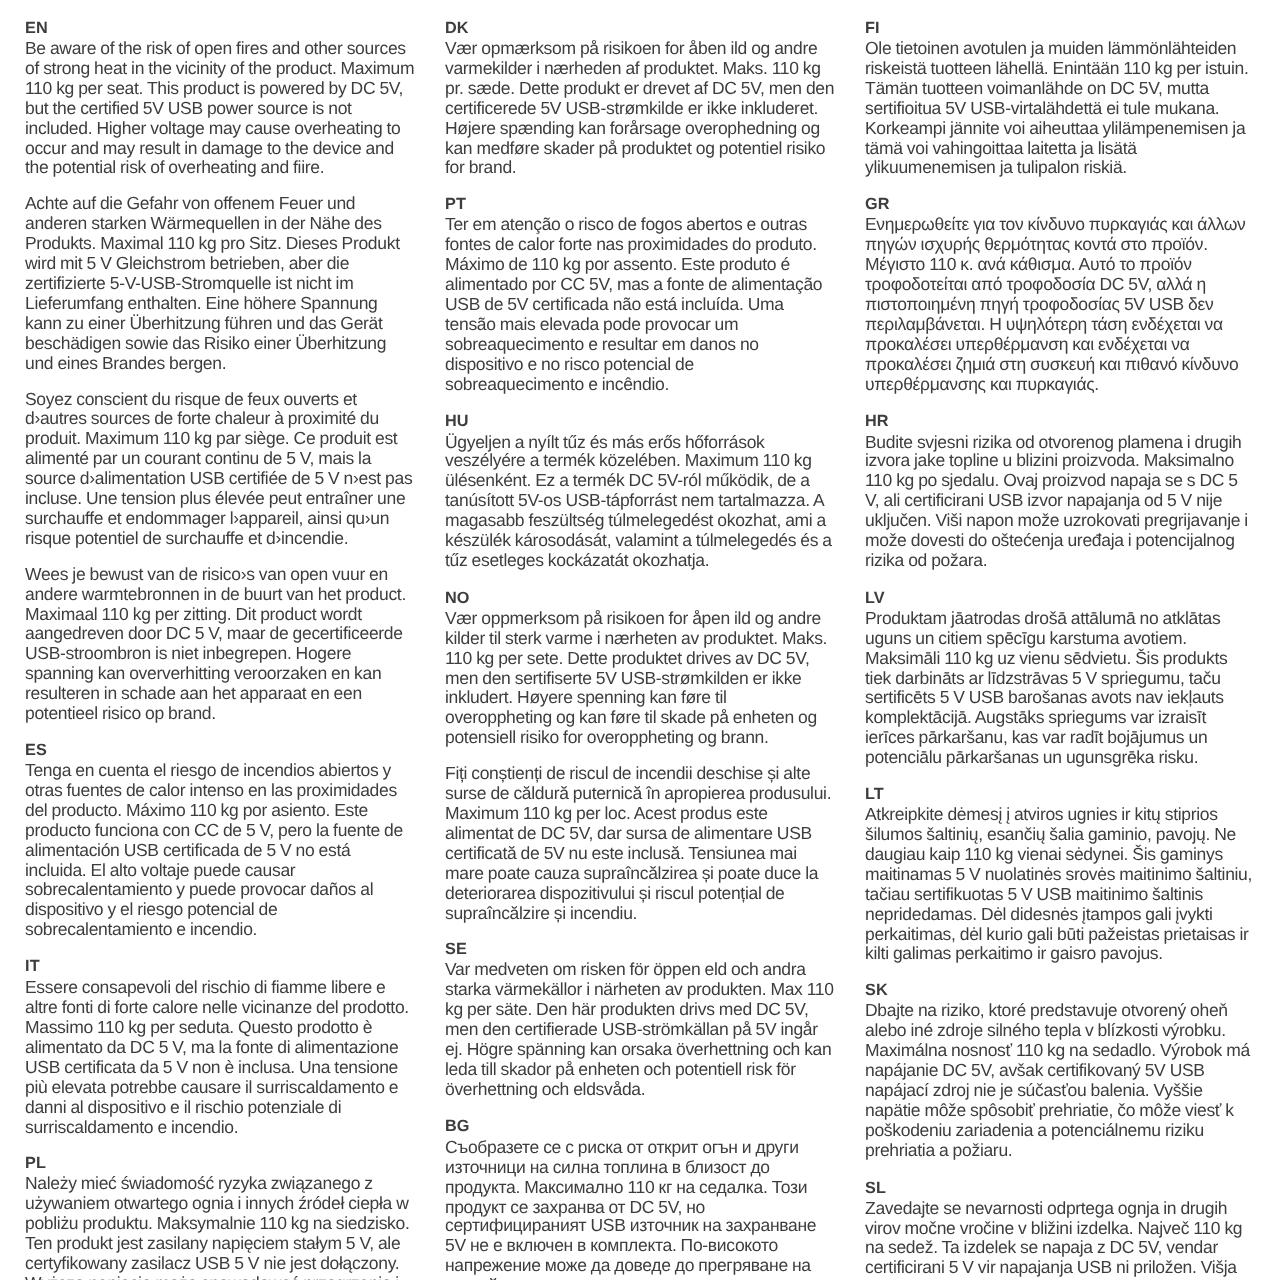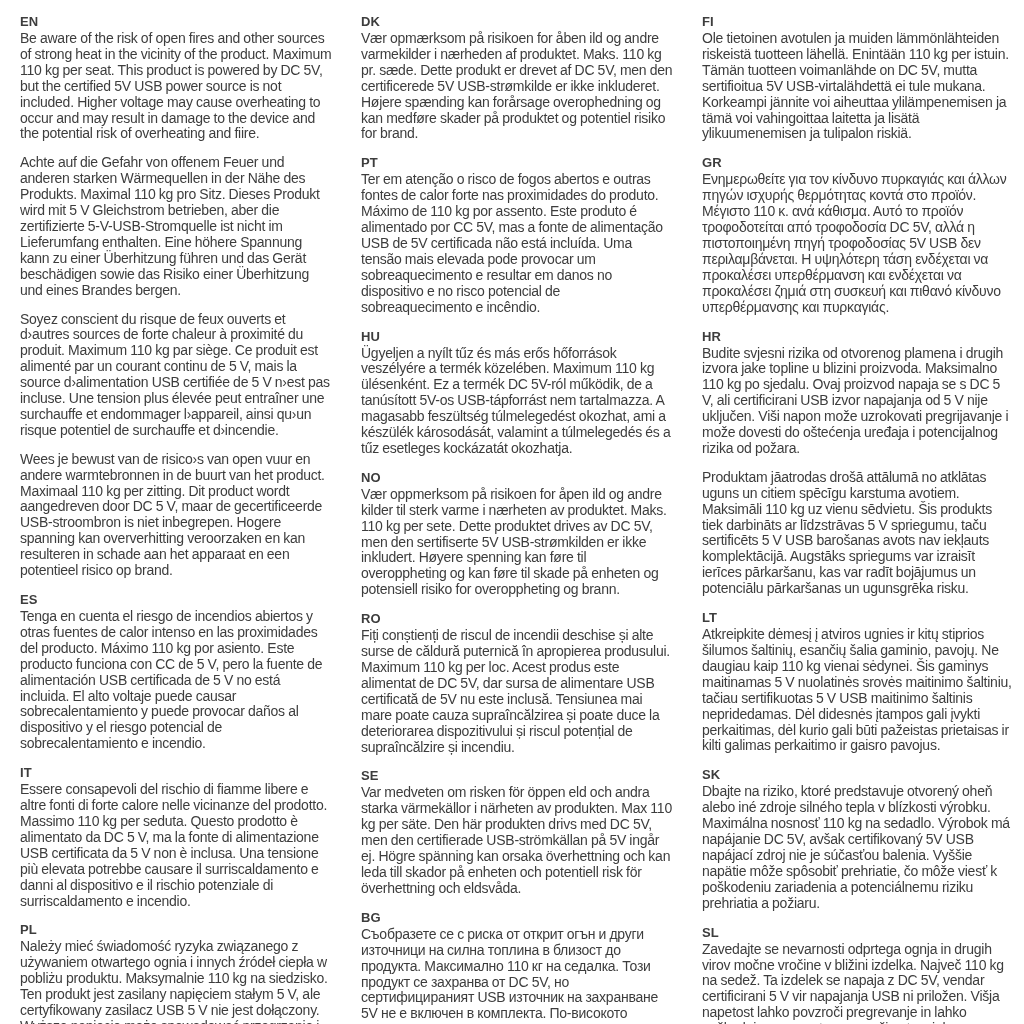--- a/index.html
+++ b/index.html
@@ -13,22 +13,22 @@
     overflow: hidden;
     font-family: "Liberation Sans", "DejaVu Sans", sans-serif;
     color: #3d3d3d;
   }
   .page {
     box-sizing: border-box;
     width: 1024px;
     height: 1024px;
     padding: 14px 10px 10px 20px;
     display: flex;
+    gap: 24px;
     background: #ffffff;
-    justify-content: space-between;
   }
   .col {
     width: 312px;
     flex: 0 0 312px;
   }
   .section {
     margin-bottom: 13px;
   }
   .lang-code {
     font-weight: bold;
@@ -90,21 +90,20 @@
     </div>
     <div class="section">
       <p class="lang-code">HU</p>
       <p class="lang-text">Ügyeljen a nyílt tűz és más erős hőforrások veszélyére a termék közelében. Maximum 110 kg ülésenként. Ez a termék DC 5V-ról működik, de a tanúsított 5V-os USB-tápforrást nem tartalmazza. A magasabb feszültség túlmelegedést okozhat, ami a készülék károsodását, valamint a túlmelegedés és a tűz esetleges kockázatát okozhatja.</p>
     </div>
     <div class="section">
       <p class="lang-code">NO</p>
       <p class="lang-text">Vær oppmerksom på risikoen for åpen ild og andre kilder til sterk varme i nærheten av produktet. Maks. 110 kg per sete. Dette produktet drives av DC 5V, men den sertifiserte 5V USB-strømkilden er ikke inkludert. Høyere spenning kan føre til overoppheting og kan føre til skade på enheten og potensiell risiko for overoppheting og brann.</p>
     </div>
     <div class="section">
-      <p class="lang-code">RO</p>
       <p class="lang-text">Fiți conștienți de riscul de incendii deschise și alte surse de căldură puternică în apropierea produsului. Maximum 110 kg per loc. Acest produs este alimentat de DC 5V, dar sursa de alimentare USB certificată de 5V nu este inclusă. Tensiunea mai mare poate cauza supraîncălzirea și poate duce la deteriorarea dispozitivului și riscul potențial de supraîncălzire și incendiu.</p>
     </div>
     <div class="section">
       <p class="lang-code">SE</p>
       <p class="lang-text">Var medveten om risken för öppen eld och andra starka värmekällor i närheten av produkten. Max 110 kg per säte. Den här produkten drivs med DC 5V, men den certifierade USB-strömkällan på 5V ingår ej. Högre spänning kan orsaka överhettning och kan leda till skador på enheten och potentiell risk för överhettning och eldsvåda.</p>
     </div>
     <div class="section">
       <p class="lang-code">BG</p>
       <p class="lang-text">Съобразете се с риска от открит огън и други източници на силна топлина в близост до продукта. Максимално 110 кг на седалка. Този продукт се захранва от DC 5V, но сертифицираният USB източник на захранване 5V не е включен в комплекта. По-високото напрежение може да доведе до прегряване на устройството и да доведе до повреда на устройството и потенциален риск от прегряване и пожар.</p>
     </div>
@@ -121,20 +120,21 @@
     </div>
     <div class="section">
       <p class="lang-code">GR</p>
       <p class="lang-text">Ενημερωθείτε για τον κίνδυνο πυρκαγιάς και άλλων πηγών ισχυρής θερμότητας κοντά στο προϊόν. Μέγιστο 110 κ. ανά κάθισμα. Αυτό το προϊόν τροφοδοτείται από τροφοδοσία DC 5V, αλλά η πιστοποιημένη πηγή τροφοδοσίας 5V USB δεν περιλαμβάνεται. Η υψηλότερη τάση ενδέχεται να προκαλέσει υπερθέρμανση και ενδέχεται να προκαλέσει ζημιά στη συσκευή και πιθανό κίνδυνο υπερθέρμανσης και πυρκαγιάς.</p>
     </div>
     <div class="section">
       <p class="lang-code">HR</p>
       <p class="lang-text">Budite svjesni rizika od otvorenog plamena i drugih izvora jake topline u blizini proizvoda. Maksimalno 110 kg po sjedalu. Ovaj proizvod napaja se s DC 5 V, ali certificirani USB izvor napajanja od 5 V nije uključen. Viši napon može uzrokovati pregrijavanje i može dovesti do oštećenja uređaja i potencijalnog rizika od požara.</p>
     </div>
     <div class="section">
+      <p class="lang-code">LV</p>
       <p class="lang-text">Produktam jāatrodas drošā attālumā no atklātas uguns un citiem spēcīgu karstuma avotiem. Maksimāli 110 kg uz vienu sēdvietu. Šis produkts tiek darbināts ar līdzstrāvas 5 V spriegumu, taču sertificēts 5 V USB barošanas avots nav iekļauts komplektācijā. Augstāks spriegums var izraisīt ierīces pārkaršanu, kas var radīt bojājumus un potenciālu pārkaršanas un ugunsgrēka risku.</p>
     </div>
     <div class="section">
       <p class="lang-code">LT</p>
       <p class="lang-text">Atkreipkite dėmesį į atviros ugnies ir kitų stiprios šilumos šaltinių, esančių šalia gaminio, pavojų. Ne daugiau kaip 110 kg vienai sėdynei. Šis gaminys maitinamas 5 V nuolatinės srovės maitinimo šaltiniu, tačiau sertifikuotas 5 V USB maitinimo šaltinis nepridedamas. Dėl didesnės įtampos gali įvykti perkaitimas, dėl kurio gali būti pažeistas prietaisas ir kilti galimas perkaitimo ir gaisro pavojus.</p>
     </div>
     <div class="section">
       <p class="lang-code">SK</p>
       <p class="lang-text">Dbajte na riziko, ktoré predstavuje otvorený oheň alebo iné zdroje silného tepla v blízkosti výrobku. Maximálna nosnosť 110 kg na sedadlo. Výrobok má napájanie DC 5V, avšak certifikovaný 5V USB napájací zdroj nie je súčasťou balenia. Vyššie napätie môže spôsobiť prehriatie, čo môže viesť k poškodeniu zariadenia a potenciálnemu riziku prehriatia a požiaru.</p>
     </div>

